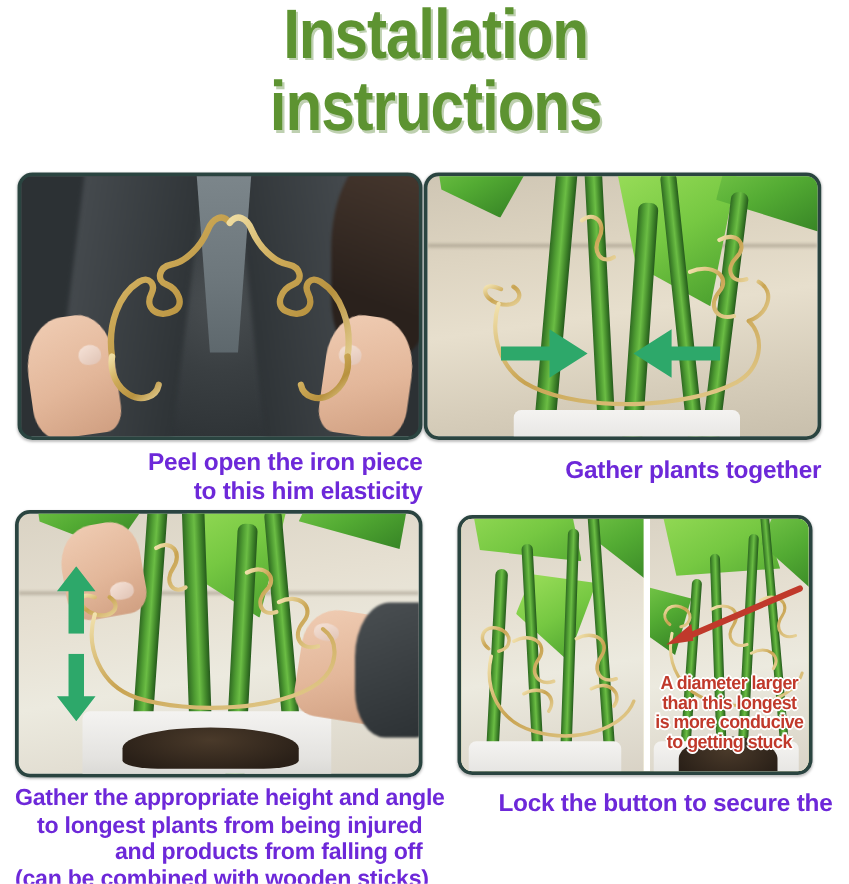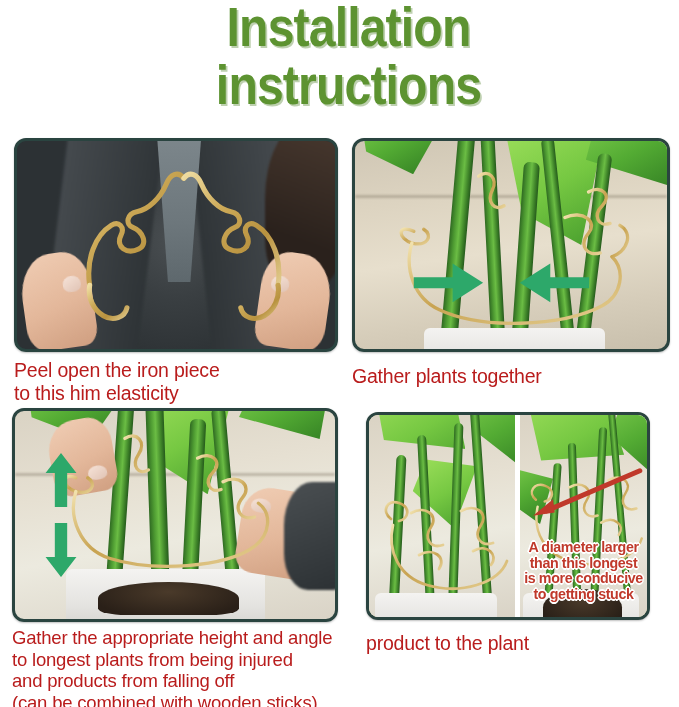--- a/index.html
+++ b/index.html
@@ -51,23 +51,23 @@
     overflow: hidden;
     box-shadow: 0 1px 2px rgba(0,0,0,0.25);
   }
   .photo-inner {
     position: absolute;
     inset: 0;
   }
 
   
   .caption {
-    text-align: left;
-    font-weight: 400;
-    color: #b91c1c;
+    text-align: right;
+    font-weight: 700;
+    color: #6d28d9;
     font-size: 19.5px;
     line-height: 23px;
     letter-spacing: -0.2px;
   }
   .caption span { display: block; white-space: nowrap; }
   .caption.small { font-size: 18.5px; line-height: 21.5px; }
 
   
   .bg-coat {
     background:
@@ -223,21 +223,21 @@
       </svg>
     </div>
   </div>
 
   <div class="caption" style="margin-top:7px; width:324px;">
     <span>Peel open the iron piece</span>
     <span>to this him elasticity</span>
   </div>
 </div>
 
-<div class="panel" style="left:352px; top:138px; width:314px;">
+<div class="panel" style="left:339px; top:138px; width:314px;">
 
   <div class="photo bg-patio" style="width:318px; height:214px;">
     <div class="photo-inner">
       <div class="ground-line"></div>
 
       <div class="leaf leaf-bright" style="left:46%; top:-6%; width:34%; height:56%;
            clip-path: polygon(6% 0%, 100% 0%, 78% 100%, 22% 72%); filter: blur(0.4px);"></div>
       <div class="leaf" style="left:2%; top:-10%; width:26%; height:26%;
            clip-path: polygon(0% 0%, 100% 4%, 64% 100%, 6% 58%);"></div>
       <div class="leaf" style="right:-4%; top:-8%; width:30%; height:34%;
@@ -414,15 +414,15 @@
       <div class="warn" style="left:0; right:0; bottom:16px;">
         <span>A diameter larger</span>
         <span>than this longest</span>
         <span>is more conducive</span>
         <span>to getting stuck</span>
       </div>
     </div>
   </div>
 
   <div class="caption" style="margin-top:12px; width:300px;">
-    <span>product to the plant</span>
+    <span>Lock the button to secure the</span>
   </div>
 </div>
 
 </body></html>

